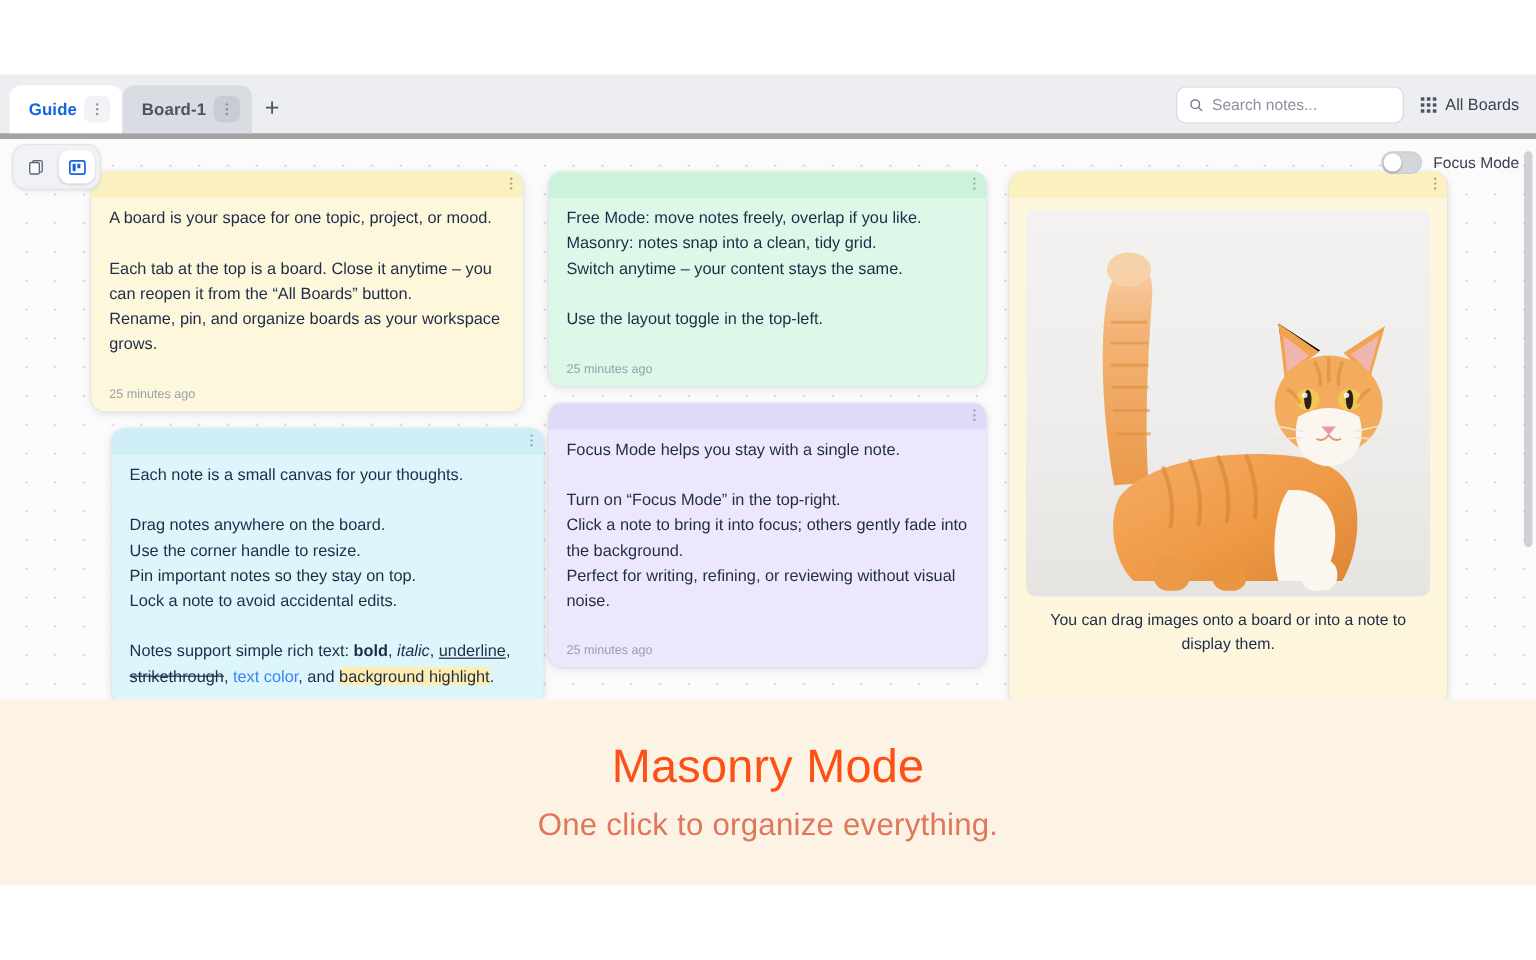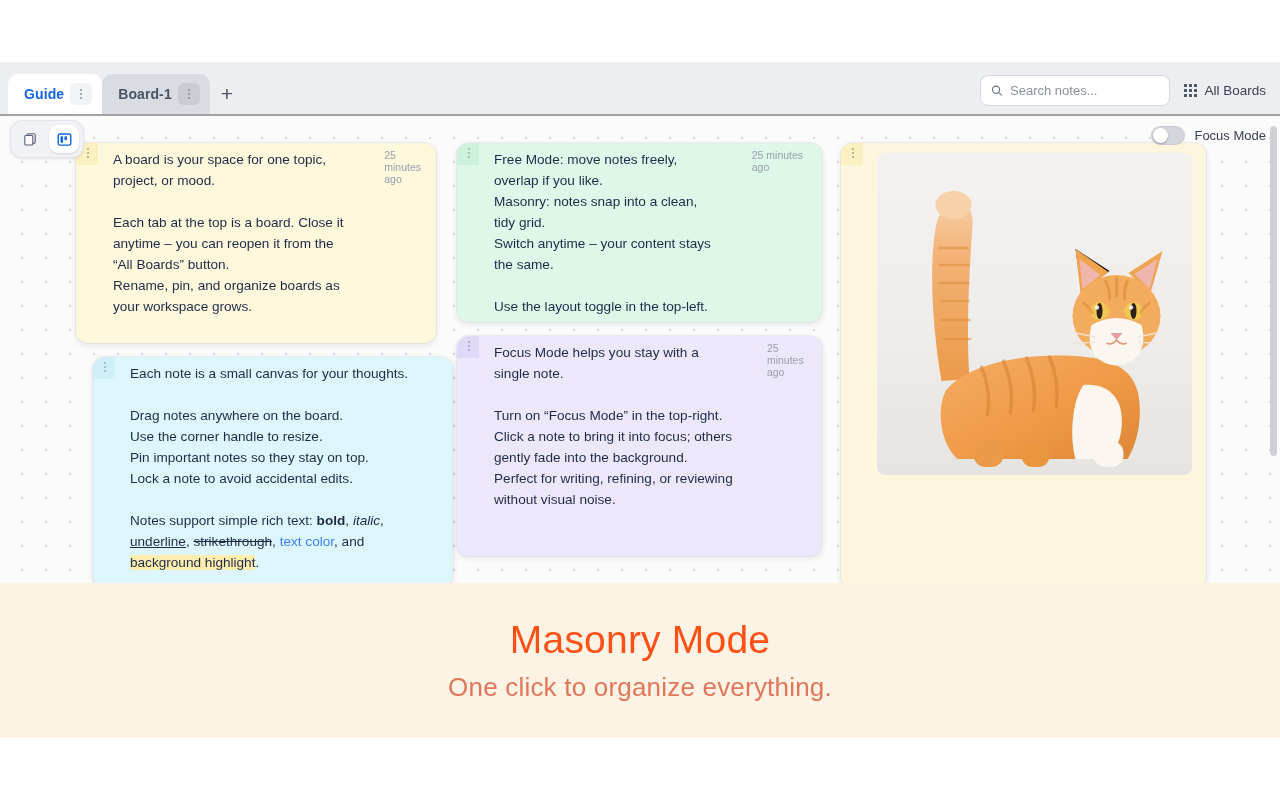--- a/index.html
+++ b/index.html
@@ -12,21 +12,21 @@
   #app { position: relative; width: 1280px; height: 800px; background:#fff; }
 
   
   .top-strip { position:absolute; left:0; top:0; width:1280px; height:62px; background:#ffffff; }
 
   
   .tabbar {
     position:absolute; left:0; top:62px; width:1280px; height:54px;
     background:#eceef2;
     display:flex; align-items:flex-end;
-    border-bottom:2px solid #a3a3a3;
+    border-bottom:5px solid #a3a3a3;
   }
   .tabs { display:flex; align-items:flex-end; height:100%; padding-left:8px; }
   .tab {
     display:flex; align-items:center; gap:6px;
     height:40px; padding:0 10px 0 16px;
     border-radius:10px 10px 0 0;
     font-size:14px; font-weight:700; letter-spacing:.1px;
     cursor:pointer; user-select:none;
   }
   .tab.active { background:#ffffff; color:#1565e0; }
@@ -100,21 +100,21 @@
   .switch .knob {
     position:absolute; left:2px; top:2px; width:15px; height:15px;
     border-radius:50%; background:#fff; box-shadow:0 1px 2px rgba(16,24,40,.3);
   }
   .focus-label { font-size:13px; color:#3a4150; user-select:none; }
 
   
   .note {
     position:absolute; border-radius:12px; overflow:hidden;
     box-shadow:0 2px 7px rgba(16,24,40,.10), 0 0 0 1px rgba(16,24,40,.045);
-    display:flex; 
+    display:flex; flex-direction:column;
   }
   .note-head { height:22px; flex:0 0 22px; position:relative; }
   .note-kebab {
     position:absolute; right:9px; top:4px;
     display:flex; flex-direction:column; align-items:center; cursor:pointer;
   }
   .note-kebab i { width:2px; height:2px; border-radius:50%; background:#a9a089; margin:1px 0; display:block; }
   .note-body {
     flex:1 1 auto; padding:6px 15px 0 15px;
     font-size:13.6px; line-height:21px; color:#1f2b47;
@@ -414,20 +414,21 @@
 
             <g stroke="#efe7dc" stroke-width="1.4" opacity=".9" fill="none">
               <path d="M226 184 l-24 -5"></path>
                 <path d="M226 189 l-25 2"></path>
               <path d="M268 184 l24 -5"></path>
                 <path d="M268 189 l25 2"></path>
             </g>
           </g>
         </svg>
       </div>
+      <div class="img-caption">You can drag images onto a board or into a note to display them.</div>
     </div>
 
     <div class="vscroll"></div>
   </div>
 
   <div class="banner">
     <div class="banner-title">Masonry Mode</div>
     <div class="banner-sub">One click to organize everything.</div>
   </div>
 

